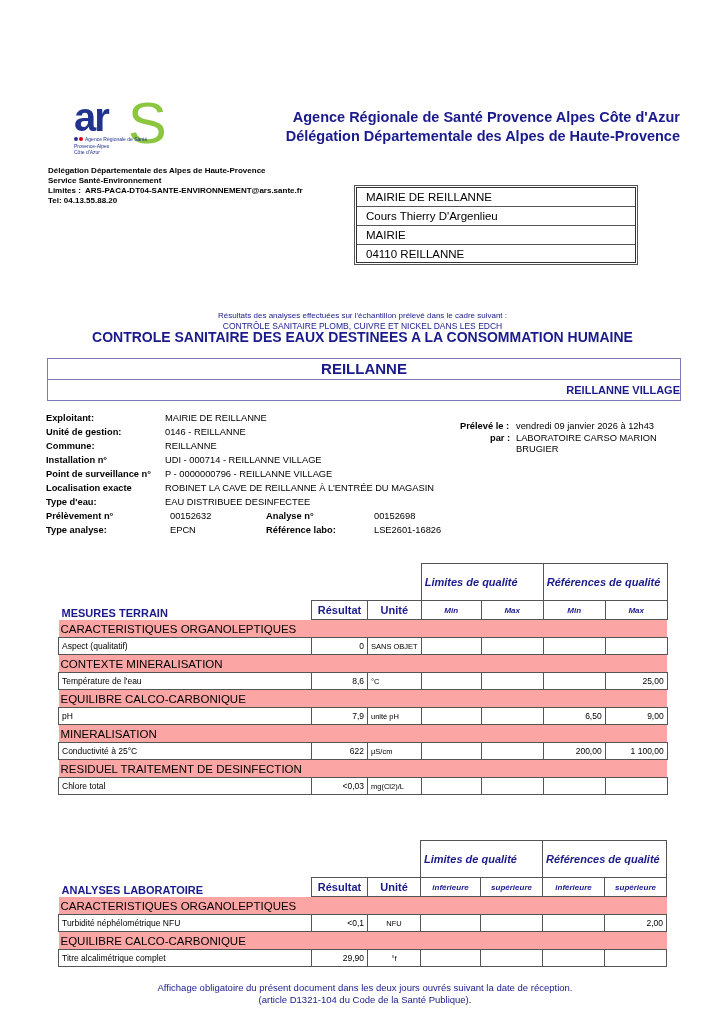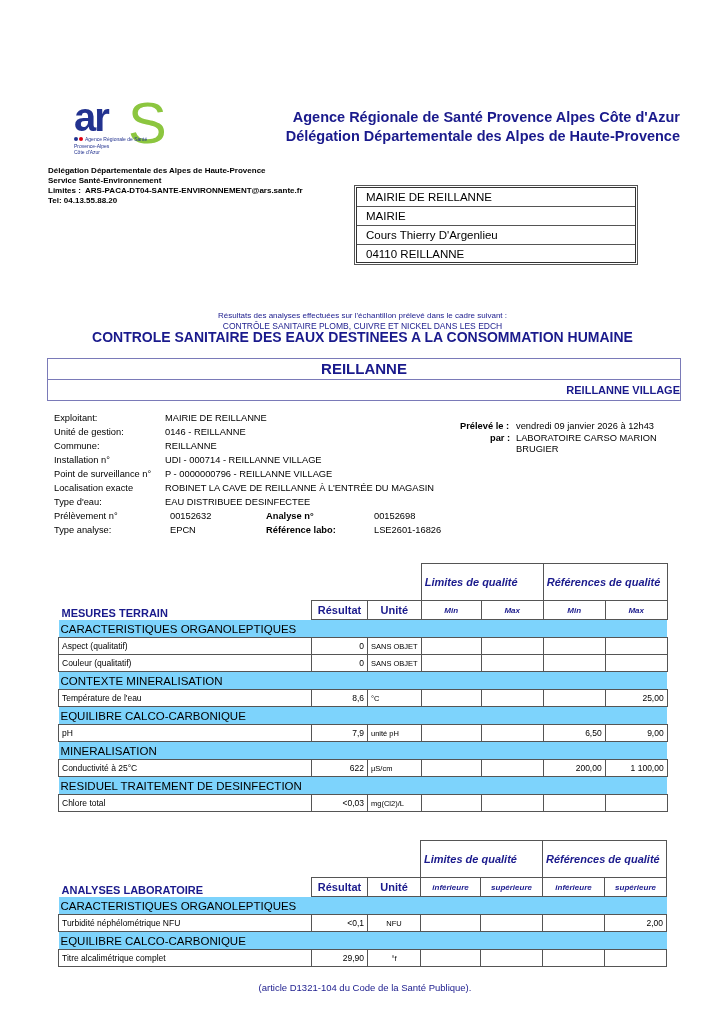--- a/index.html
+++ b/index.html
@@ -26,35 +26,35 @@
   .title { left: 40px; top: 296px; width: 645px; text-align: center; font-weight: bold; font-size: 14px; color: #1a1a8c; margin-top: 33px; }
   .subtitle1 { left: 40px; top: 311px; width: 645px; text-align: center; font-size: 8px; color: #1a1a8c; }
   .subtitle2 { left: 40px; top: 321px; width: 645px; text-align: center; font-size: 8.5px; color: #1a1a8c; }
 
   .commune-box { left: 47px; top: 358px; width: 632px; border: 1px solid #7a7ab8; }
   .commune-box .c1 { height: 20px; line-height: 20px; text-align: center; font-weight: bold; font-size: 15px; color: #1a1a8c; border-bottom: 1px solid #7a7ab8; }
   .commune-box .c2 { height: 20px; line-height: 20px; text-align: right; font-weight: bold; font-size: 11px; color: #1a1a8c; }
 
   .info { left: 46px; top: 411px; font-size: 9.3px; }
   .info .row { height: 14px; line-height: 14px; white-space: nowrap; position: relative; }
-  .info .lbl { position: absolute; left: 8px; font-weight: normal; }
+  .info .lbl { position: absolute; left: 0; font-weight: bold; }
   .info .val { position: absolute; left: 119px; }
   .info .lbl2 { position: absolute; left: 220px; font-weight: bold; }
   .info .val2 { position: absolute; left: 304px; margin-left: 24px; }
   .info .valb { position: absolute; left: 124px; }
 
   .sampled { left: 450px; top: 421px; font-size: 9.3px; line-height: 11px; }
   .sampled .r { position: relative; height: 12px; }
   .sampled .l { position: absolute; right: 170px; font-weight: bold; white-space: nowrap; }
   .sampled .v { position: absolute; left: 66px; width: 180px; }
 
   table.res { position: absolute; left: 58px; border-collapse: collapse; table-layout: fixed; font-size: 8.5px; }
   table.res td { border: 1px solid #555; height: 16px; padding: 0 3px; white-space: nowrap; overflow: hidden; }
   table.res td.nb { border: none; }
-  table.res .sect td { background: #7dd3fc; border: none; border-top: 1px solid #fff; font-size: 11.5px; height: 17px; padding-left: 2px; }
+  table.res .sect td { background: #fca5a5; border: none; border-top: 1px solid #fff; font-size: 11.5px; height: 17px; padding-left: 2px; }
   table.res .num { text-align: right; }
   table.res .unit { font-size: 7.5px; }
   table.res .ctr { text-align: center; }
   table.res .hmain { font-weight: bold; font-size: 11px; color: #1a1a8c; border: none; padding-left: 3px; vertical-align: bottom; }
   table.res .hcol { font-weight: bold; font-size: 11px; color: #1a1a8c; text-align: center; }
   table.res .hgroup { font-weight: bold; font-style: italic; font-size: 11px; color: #1a1a8c; text-align: left; height: 36px; border-bottom: none; }
   table.res .hsub { font-weight: bold; font-style: italic; font-size: 8px; color: #1a1a8c; text-align: center; }
   table.res tr.hrow td { height: 18px; }
 
   .footer { left: 60px; top: 982px; width: 610px; text-align: center; font-size: 9.5px; line-height: 12px; color: #1a1a8c; }
@@ -76,22 +76,22 @@
 
 <div class="abs sender">
   <div>Délégation Départementale des Alpes de Haute-Provence</div>
   <div>Service Santé-Environnement</div>
   <div><span>Limites :</span>&nbsp; <span>ARS-PACA-DT04-SANTE-ENVIRONNEMENT@ars.sante.fr</span></div>
   <div>Tel: 04.13.55.88.20</div>
 </div>
 
 <div class="abs address">
   <div>MAIRIE DE REILLANNE</div>
+  <div>Cours Thierry D'Argenlieu</div>
   <div>MAIRIE</div>
-  <div>Cours Thierry D'Argenlieu</div>
   <div>04110 REILLANNE</div>
 </div>
 
 <div class="abs title">CONTROLE SANITAIRE DES EAUX DESTINEES A LA CONSOMMATION HUMAINE</div>
 <div class="abs subtitle1">Résultats des analyses effectuées sur l'échantillon  prélevé dans le cadre suivant :</div>
 <div class="abs subtitle2">CONTRÔLE SANITAIRE PLOMB, CUIVRE ET NICKEL DANS LES EDCH</div>
 
 <div class="abs commune-box">
   <div class="c1">REILLANNE</div>
   <div class="c2">REILLANNE VILLAGE</div>
@@ -181,29 +181,20 @@
       </tr>
       <tr>
         <td>Aspect (qualitatif)</td>
         <td class="num">0</td>
         <td class="unit">SANS OBJET</td>
         <td class="num"></td>
         <td class="num"></td>
         <td class="num"></td>
         <td class="num"></td>
       </tr>
-      <tr>
-        <td>Couleur (qualitatif)</td>
-        <td class="num">0</td>
-        <td class="unit">SANS OBJET</td>
-        <td class="num"></td>
-        <td class="num"></td>
-        <td class="num"></td>
-        <td class="num"></td>
-      </tr>
       <tr class="sect">
         <td colspan="7">CONTEXTE MINERALISATION</td>
       </tr>
       <tr>
         <td>Température de l'eau</td>
         <td class="num">8,6</td>
         <td class="unit">°C</td>
         <td class="num"></td>
         <td class="num"></td>
         <td class="num"></td>
@@ -294,14 +285,15 @@
         <td class="unit ctr">°f</td>
         <td class="num"></td>
         <td class="num"></td>
         <td class="num"></td>
         <td class="num"></td>
       </tr>
     </tbody>
 </table>
 
 <div class="abs footer">
+  <div>Affichage obligatoire du présent document dans les deux jours ouvrés suivant la date de réception.</div>
   <div>(article D1321-104 du Code de la Santé Publique).</div>
 </div>
 
 </body></html>

